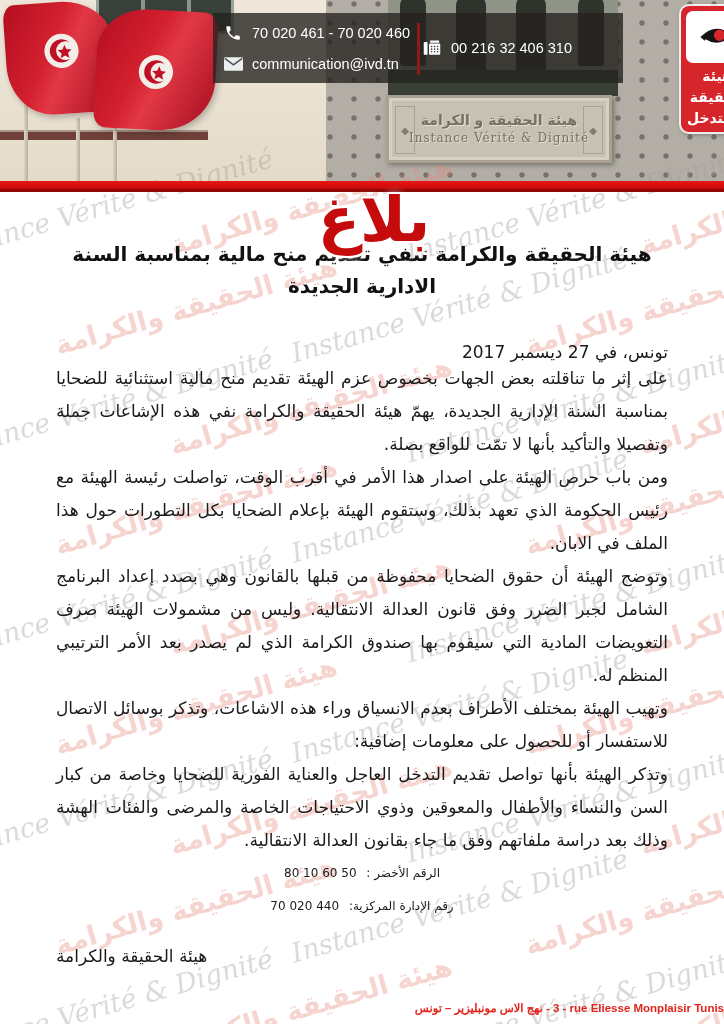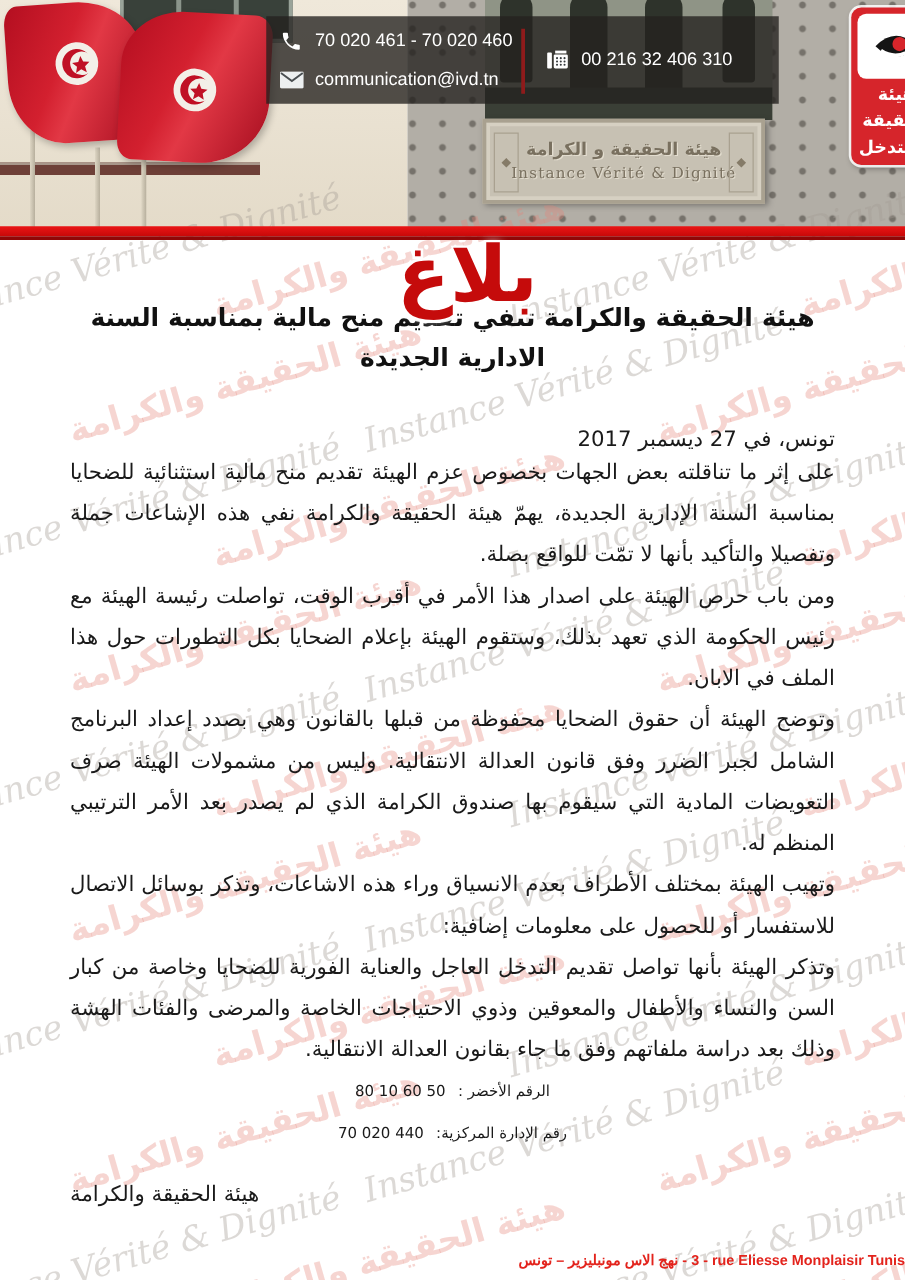--- a/index.html
+++ b/index.html
@@ -163,21 +163,21 @@
           <span class="cicon">
             <svg viewBox="0 0 24 17" width="19" height="14">
                 <rect width="24" height="17" rx="1.5" fill="#eceff0"></rect>
                 <path d="M1 1.5l11 8 11-8" stroke="#4a4f52" stroke-width="2" fill="none"></path>
               </svg>
           </span>
           <span>communication@ivd.tn</span>
         </div>
       </div>
       <div class="contact-divider"></div>
-      <div class="contact-col" style="padding-left:18px">
+      <div class="contact-col" style="padding-left:4px">
         <div class="contact-item">
           <span class="cicon">
             <svg viewBox="0 0 24 24" width="18" height="18">
                 <rect x="1" y="4" width="5" height="17" rx="1" fill="#fff"></rect>
                 <rect x="8" y="6" width="15" height="15" rx="1.5" fill="#fff"></rect>
                 <rect x="9.5" y="2" width="12" height="3" fill="#fff"></rect>
                 <g fill="#35393b">
                   <circle cx="11.5" cy="10" r="1.1"></circle>
                   <circle cx="15.5" cy="10" r="1.1"></circle>
                   <circle cx="19.5" cy="10" r="1.1"></circle>

